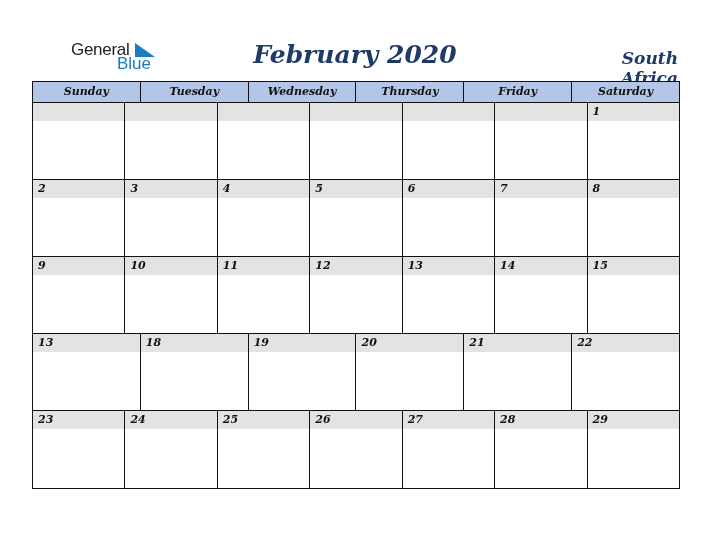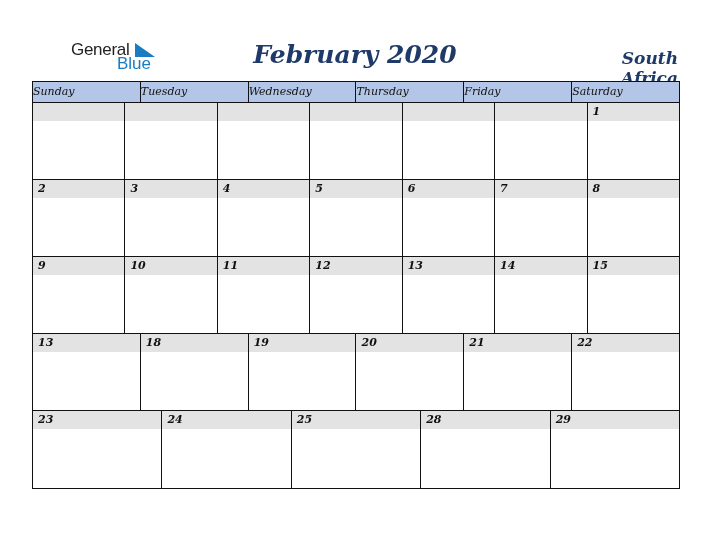--- a/index.html
+++ b/index.html
@@ -5,21 +5,21 @@
   html, body { margin:0; padding:0; background:#ffffff; }
   body { width:712px; height:550px; position:relative; overflow:hidden; font-family:"DejaVu Sans", sans-serif; }
   .logo { position:absolute; left:37px; top:40px; width:90px; height:34px;margin-left:34px; }
   .logo-general { position:absolute; left:0; top:0; font-family:"Liberation Sans", sans-serif; font-size:17px; color:#222; letter-spacing:-0.3px; }
   .logo-blue { position:absolute; left:46px; top:14px; font-family:"Liberation Sans", sans-serif; font-size:17px; color:#1a7cc1; }
   .logo-tri { position:absolute; left:64px; top:3px; width:0; height:0; border-left:20px solid #1a7cc1; border-top:14px solid transparent; }
   .title { position:absolute; left:240px; top:40px; width:230px; text-align:center; font-family:"DejaVu Serif", serif; font-style:italic; font-weight:bold; font-size:25px; color:#1f3a68; }
   .country { position:absolute; left:560px; top:48px; width:118px; text-align:right; font-family:"DejaVu Serif", serif; font-style:italic; font-weight:bold; font-size:17px; color:#1f3a68; }
   .grid { position:absolute; left:32px; top:81px; width:648px; border:1.5px solid #111; box-sizing:border-box; }
   .head-row { display:flex; height:20px; background:#b4c6e7; border-bottom:1.5px solid #111; }
-  .head-cell { flex:1; text-align:left; font-family:"DejaVu Serif", serif; font-style:italic; font-weight:normal; font-size:11px; line-height:20px; color:#111; border-right:1.5px solid #111; }
+  .head-cell { flex:1; text-align:center; font-family:"DejaVu Serif", serif; font-style:italic; font-weight:bold; font-size:11px; line-height:20px; color:#111; border-right:1.5px solid #111; }
   .head-cell:last-child { border-right:none; }
   .week-row { display:flex; height:77px; border-bottom:1.5px solid #111; box-sizing:border-box; }
   .week-row:last-child { border-bottom:none; }
   .day-cell { flex:1; border-right:1.5px solid #111; position:relative; }
   .day-cell:last-child { border-right:none; }
   .day-band { height:18px; background:#e3e3e3; }
   .day-num { position:absolute; left:5px; top:2px; font-family:"DejaVu Serif", serif; font-style:italic; font-weight:bold; font-size:11px; color:#111; }
 </style>
 </head>
 <body>
@@ -167,20 +167,28 @@
         <div class="day-cell">
           <div class="day-band"></div>
           <span class="day-num">24</span>
         </div>
         <div class="day-cell">
           <div class="day-band"></div>
           <span class="day-num">25</span>
         </div>
         <div class="day-cell">
           <div class="day-band"></div>
+          <span class="day-num">26</span>
+        </div>
+        <div class="day-cell">
+          <div class="day-band"></div>
+          <span class="day-num">27</span>
+        </div>
+        <div class="day-cell">
+          <div class="day-band"></div>
           <span class="day-num">28</span>
         </div>
         <div class="day-cell">
           <div class="day-band"></div>
           <span class="day-num">29</span>
         </div>
       </div>
     </div>
 </div>
 

